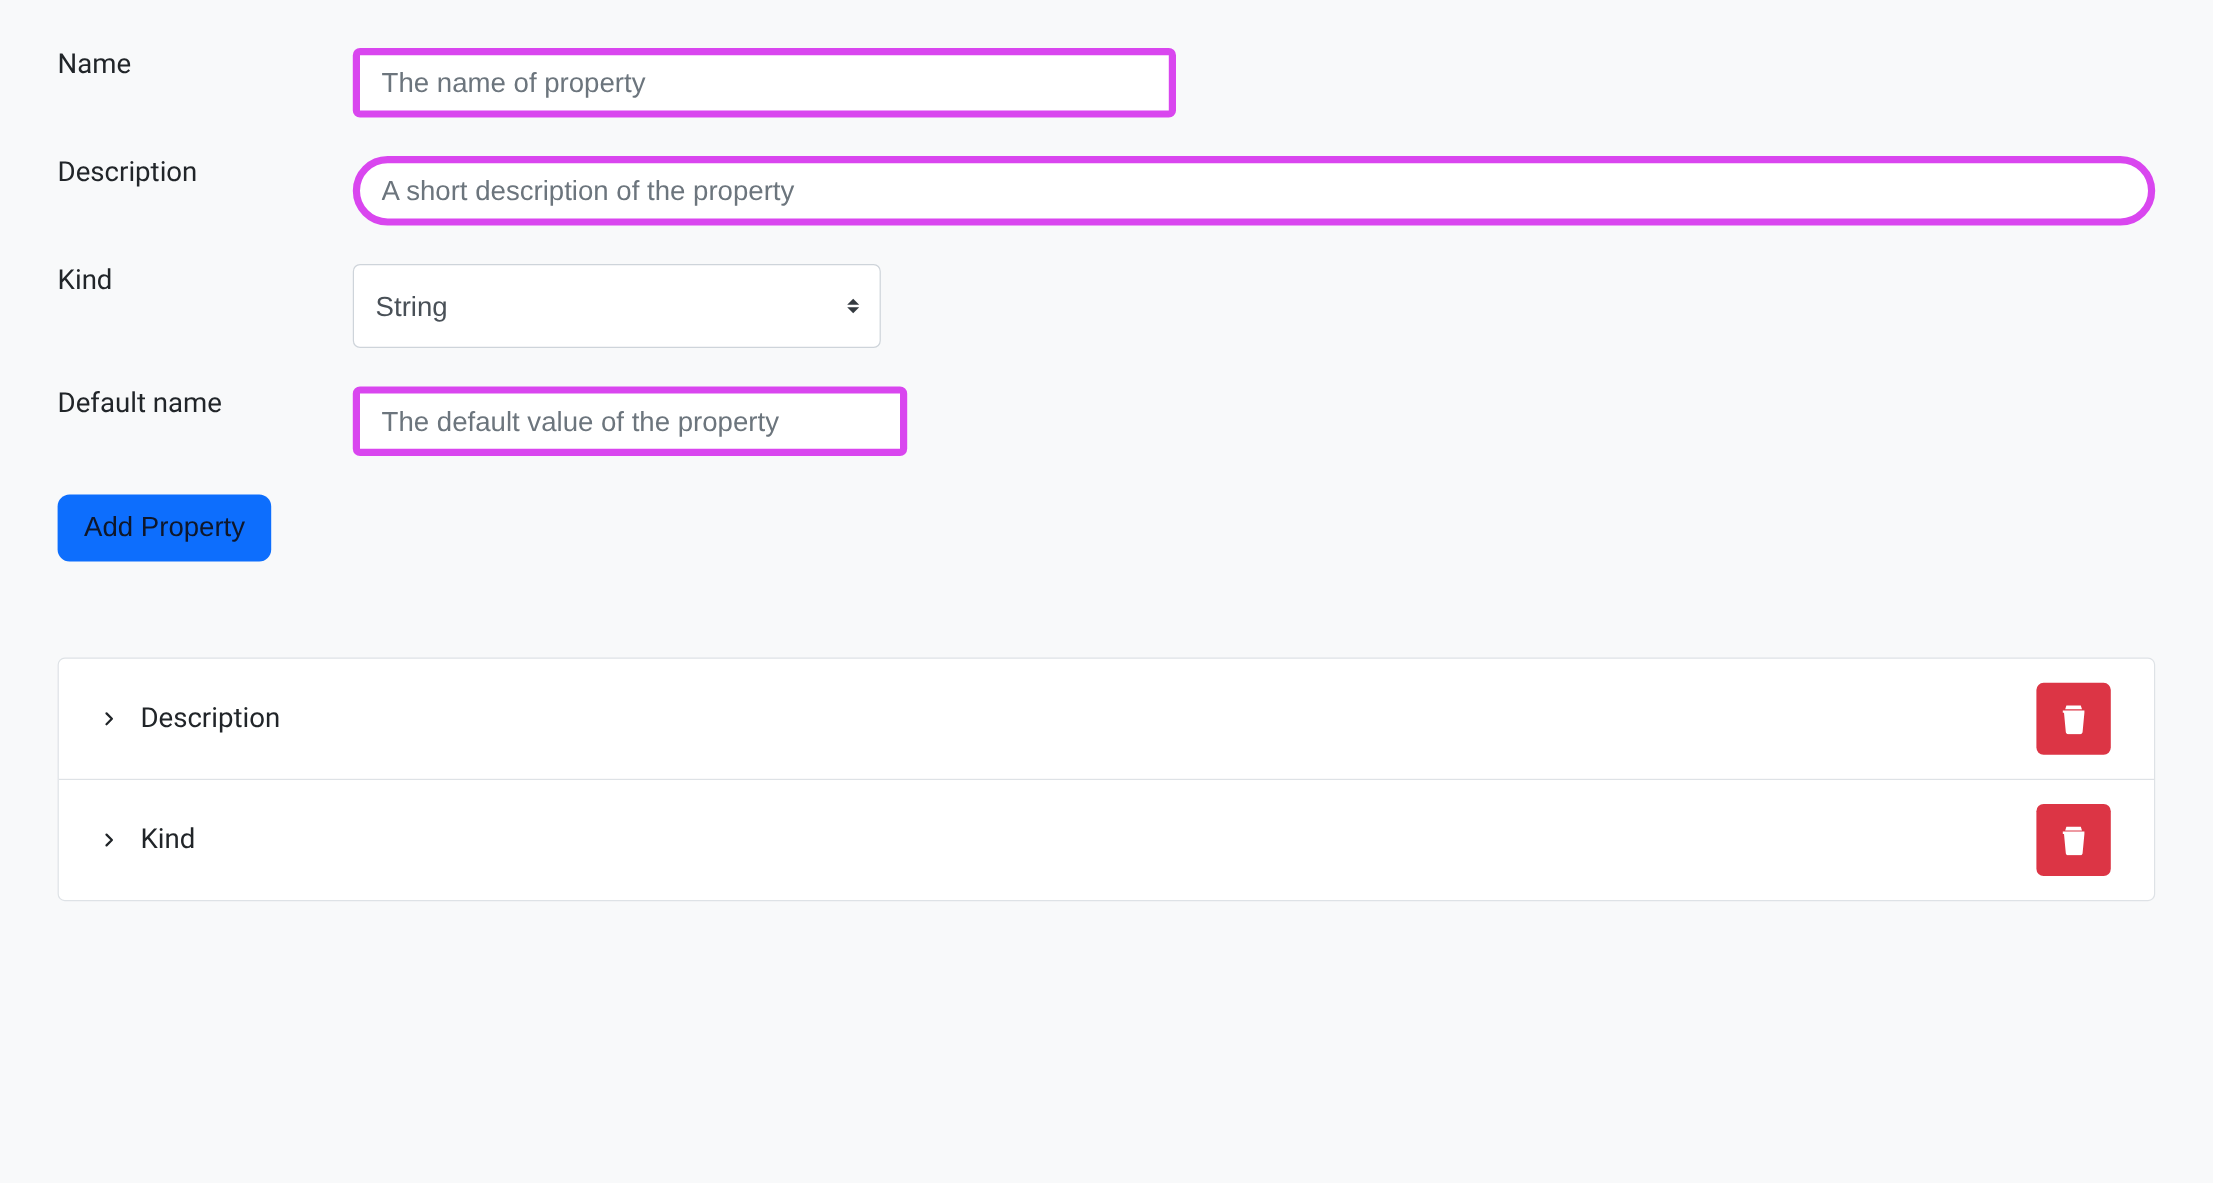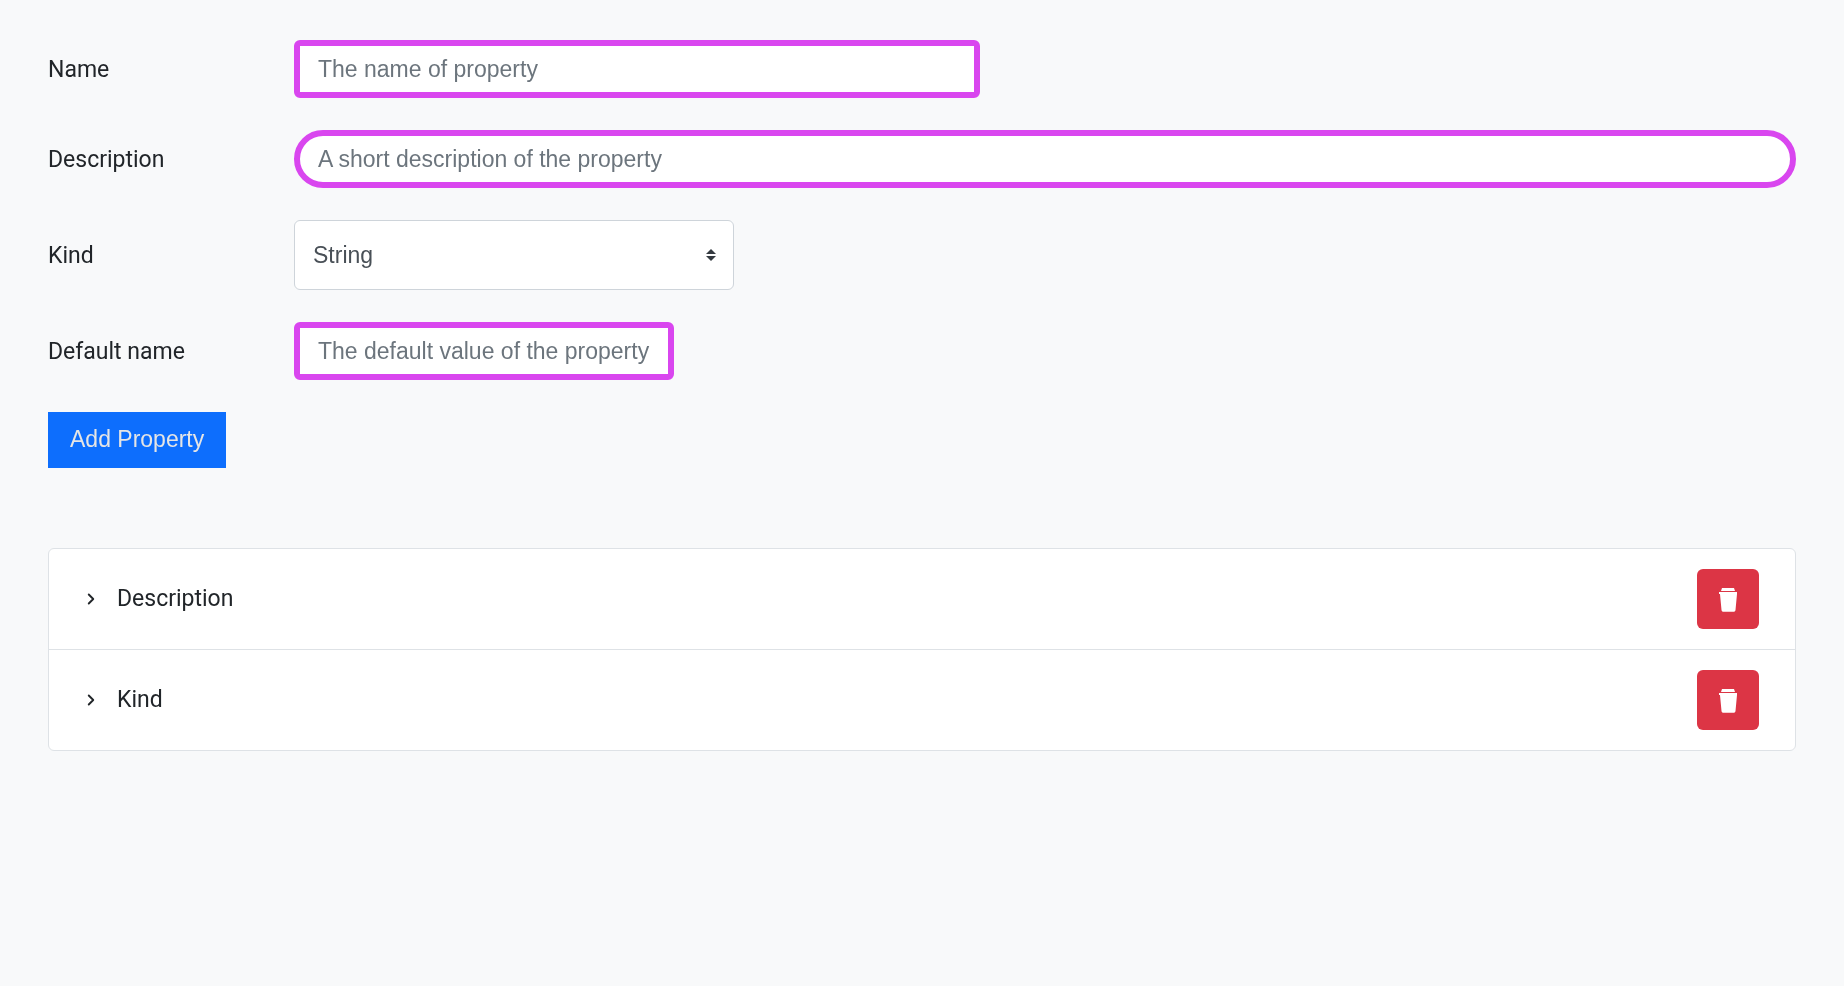--- a/index.html
+++ b/index.html
@@ -9,21 +9,21 @@
     }
     body {
       font-family: -apple-system, BlinkMacSystemFont, "Segoe UI", Roboto, "Helvetica Neue", Arial, sans-serif;
       background-color: #f8f9fa;
       color: #212529;
       font-size: 16px;
       padding: 40px 48px;
     }
     .form-group {
       display: flex;
-      align-items: center;
+      align-items: flex-start;
       margin-bottom: 32px;
     }
     .form-label {
       width: 246px;
       font-size: 23px;
       color: #212529;
       flex-shrink: 0;
     }
     .form-control {
       font-size: 23px;
@@ -39,21 +39,21 @@
       color: #6c757d;
     }
     .input-name {
       width: 686px;
     }
     .input-description {
       flex: 1;
       border-radius: 29px;
     }
     .input-default {
-      width: 380px;
+      width: 462px;
     }
     .select-wrapper {
       position: relative;
       width: 440px;
     }
     .form-select {
       width: 100%;
       font-size: 23px;
       padding: 12px 40px 12px 18px;
       border: 1px solid #ced4da;
@@ -85,23 +85,23 @@
     }
     .caret-down {
       width: 0;
       height: 0;
       border-left: 5px solid transparent;
       border-right: 5px solid transparent;
       border-top: 5px solid #343a40;
     }
     .btn-primary {
       background-color: #0d6efd;
-      color: #e5e5e5;
+      color: #0f172a;
       border: none;
-      border-radius: 0;
+      border-radius: 10px;
       font-size: 23px;
       padding: 14px 22px;
       cursor: pointer;
       line-height: 1.2;
     }
     .property-list {
       margin-top: 80px;
       border: 1px solid #dee2e6;
       border-radius: 6px;
       background-color: #fff;

